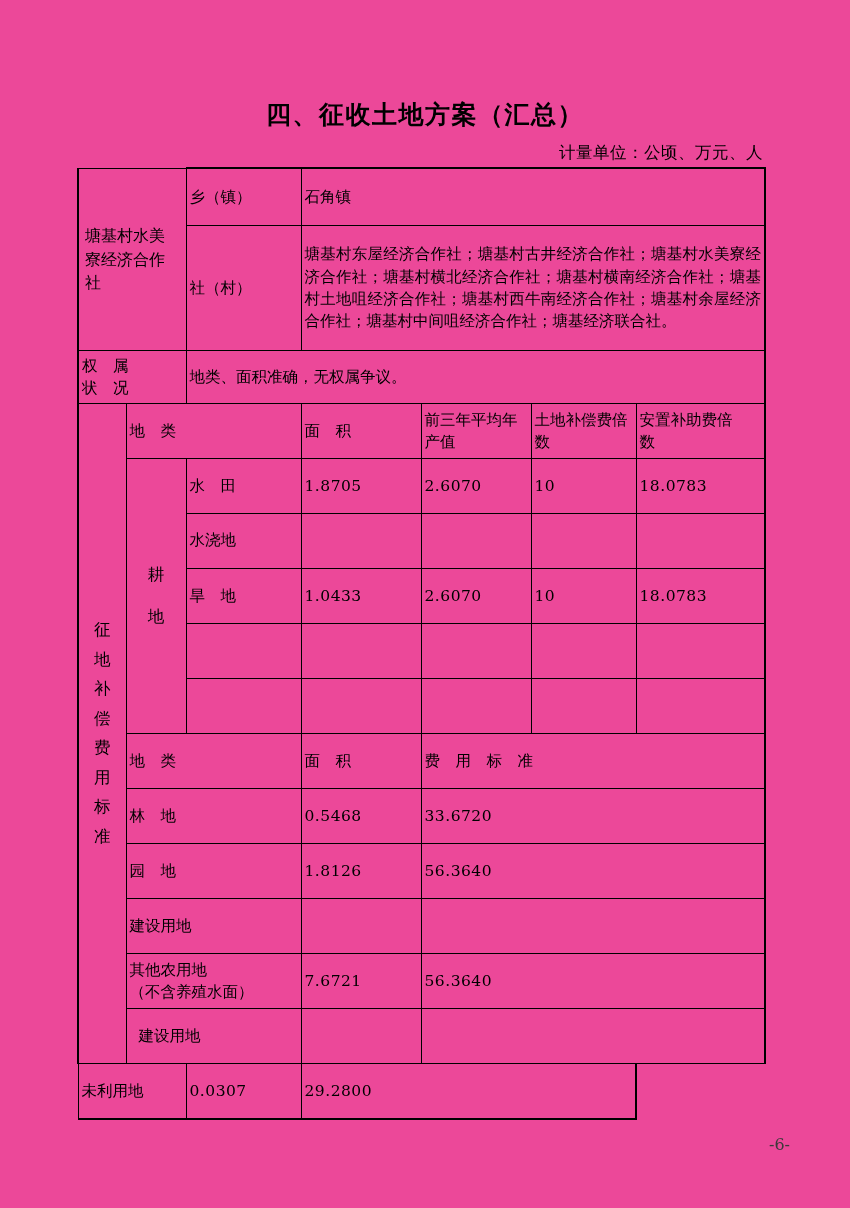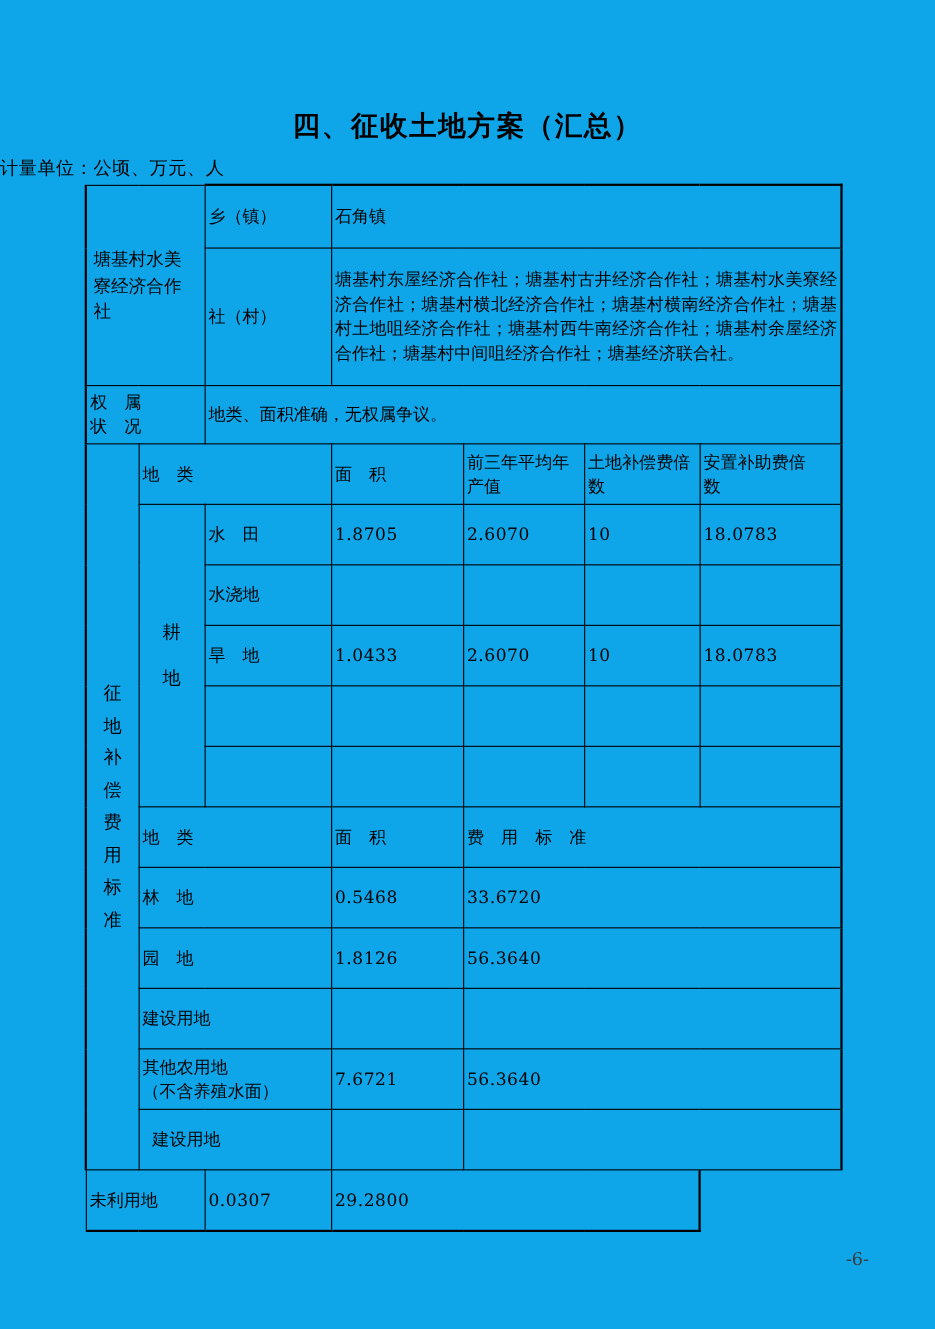--- a/index.html
+++ b/index.html
@@ -12,40 +12,40 @@
     width: 850px;
     height: 1208px;
     position: relative;
     font-family: "DejaVu Serif", "Liberation Serif", serif;
     color: #000000;
     overflow: hidden;
   }
   .page {
     position: absolute;
     inset: 0;
-    background: #0ea5e9;
+    background: #ec4899;
   }
   
   .doc-title {
     position: absolute;
     top: 98px;
     left: 0;
     width: 850px;
     text-align: center;
     font-size: 25px;
     font-weight: bold;
     letter-spacing: 1.5px;
     font-family: "DejaVu Sans", "Liberation Sans", sans-serif;
   }
   .unit-line {
     position: absolute;
     top: 142px;
     left: 0;
     width: 763px;
-    text-align: left;
+    text-align: right;
     font-size: 16.5px;
     letter-spacing: 0.5px;
     font-family: "DejaVu Sans", "Liberation Sans", sans-serif;
   }
   
   .tbl-wrap {
     position: absolute;
     top: 167px;
     left: 77px;
     width: 687px;

